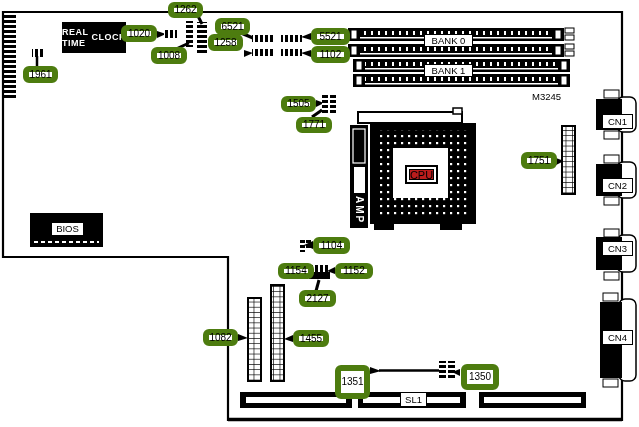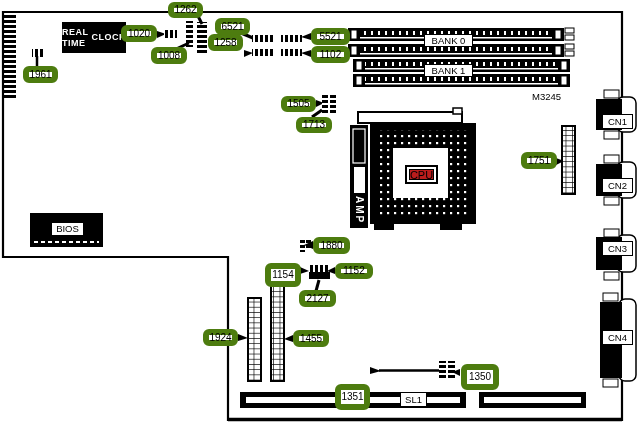--- a/index.html
+++ b/index.html
@@ -237,29 +237,29 @@
 
   <div class="lbl" style="left:23px;top:66px;width:35px;height:17px">1961</div>
   <div class="lbl" style="left:121px;top:25px;width:36px;height:17px">1020</div>
   <div class="lbl" style="left:151px;top:47px;width:36px;height:17px">1008</div>
   <div class="lbl" style="left:168px;top:2px;width:35px;height:16px">1262</div>
   <div class="lbl" style="left:215px;top:18px;width:35px;height:17px">6521</div>
   <div class="lbl" style="left:311px;top:28px;width:39px;height:17px">5521</div>
   <div class="lbl" style="left:208px;top:34px;width:35px;height:17px">1258</div>
   <div class="lbl" style="left:311px;top:46px;width:39px;height:17px">1102</div>
   <div class="lbl" style="left:281px;top:96px;width:35px;height:16px">1505</div>
-  <div class="lbl" style="left:296px;top:117px;width:36px;height:16px">1713</div>
+  <div class="lbl" style="left:296px;top:117px;width:36px;height:16px">1771</div>
   <div class="lbl" style="left:521px;top:152px;width:36px;height:17px">1751</div>
-  <div class="lbl" style="left:313px;top:237px;width:37px;height:17px">1880</div>
-  <div class="lbl" style="left:265px;top:263px;width:36px;height:24px">1154</div>
+  <div class="lbl" style="left:313px;top:237px;width:37px;height:17px">1104</div>
+  <div class="lbl" style="left:278px;top:263px;width:36px;height:16px">1154</div>
   <div class="lbl" style="left:335px;top:263px;width:38px;height:16px">1152</div>
   <div class="lbl" style="left:299px;top:290px;width:37px;height:17px">2127</div>
-  <div class="lbl" style="left:203px;top:329px;width:35px;height:17px">1924</div>
+  <div class="lbl" style="left:203px;top:329px;width:35px;height:17px">1082</div>
   <div class="lbl" style="left:293px;top:330px;width:36px;height:17px">1455</div>
-  <div class="lbl" style="left:335px;top:384px;width:35px;height:26px">1351</div>
+  <div class="lbl" style="left:335px;top:365px;width:35px;height:34px">1351</div>
   <div class="lbl" style="left:461px;top:364px;width:38px;height:26px">1350</div>
 
   <div class="box" style="left:424px;top:34px;width:49px;height:13px">BANK 0</div>
   <div class="box" style="left:424px;top:64px;width:49px;height:13px">BANK 1</div>
   <div class="box" style="left:602px;top:114px;width:31px;height:15px">CN1</div>
   <div class="box" style="left:602px;top:178px;width:31px;height:15px">CN2</div>
   <div class="box" style="left:602px;top:241px;width:31px;height:15px">CN3</div>
   <div class="box" style="left:602px;top:330px;width:31px;height:15px">CN4</div>
   <div class="box" style="left:400px;top:392px;width:27px;height:15px">SL1</div>
   <div class="box" style="left:51px;top:222px;width:33px;height:14px">BIOS</div>

